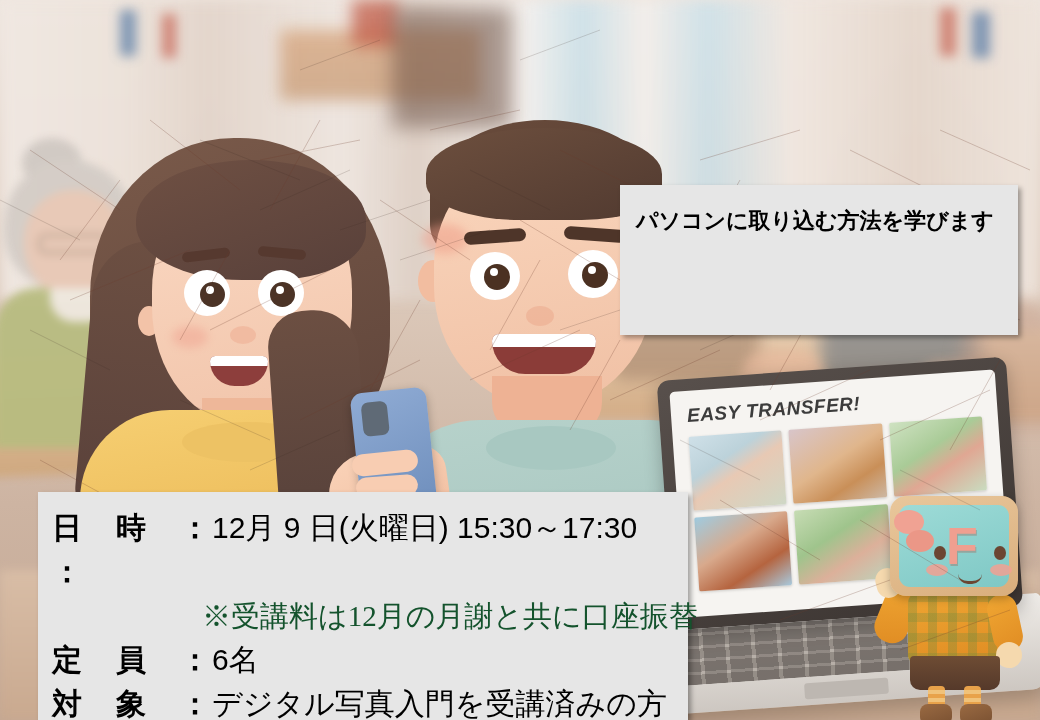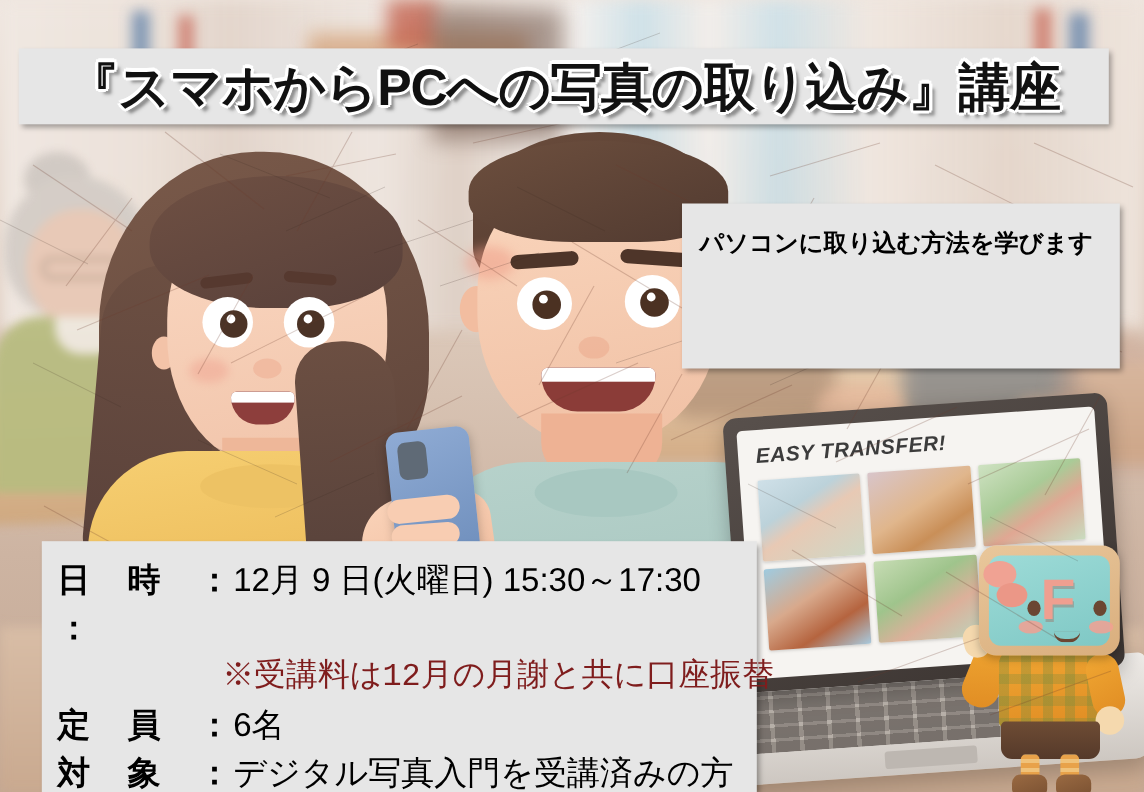--- a/index.html
+++ b/index.html
@@ -358,22 +358,22 @@
   }
   .det-label {
     font-weight: 700;
     letter-spacing: 2px;
     min-width: 128px;
     display: inline-block;
   }
   .det-colon { font-weight: 700; margin-right: 2px; }
   .det-value { font-weight: 400; }
   .det-note {
-    font-family: Liberation Mono, monospace;
-    font-size: 29px; font-weight: 400; color: #7f1d1d;
+    font-family: Liberation Serif, serif;
+    font-size: 29px; font-weight: 400; color: #14532d;
     line-height: 44px; padding-left: 150px; white-space: nowrap;
   }
 </style>
 </head>
 <body>
 
 <div id="poster">
 
   <div class="bg-layer">
     <div class="bg-room"></div>
@@ -561,23 +561,20 @@
         <path d="M250 470 L340 430"></path>
       <path d="M0 200 L80 240"></path>
         <path d="M30 330 L110 370"></path>
       <path d="M300 70 L380 40"></path>
         <path d="M520 60 L600 30"></path>
       <path d="M680 440 L760 480"></path>
         <path d="M900 470 L980 510"></path>
     </g>
   </svg>
 
-  <div id="title-banner" class="panel">
-    <div id="title-text">『スマホからPCへの写真の取り込み』講座</div>
-  </div>
 
   <div id="desc-panel" class="panel">
     <div class="desc-line">パソコンに取り込む方法を学びます</div>
   </div>
 
   <div id="details-panel" class="panel">
 
     <div class="det-row">
       <span class="det-label">日　時</span>
       <span class="det-colon">：</span>

